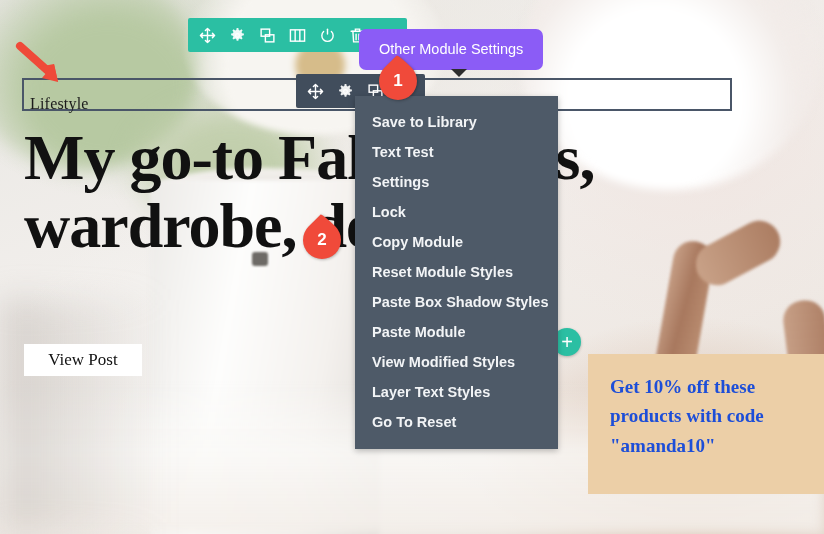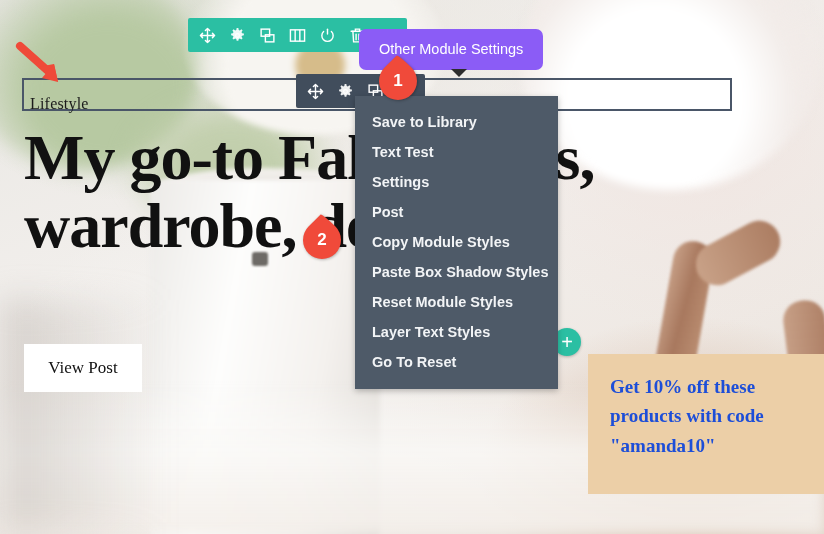--- a/index.html
+++ b/index.html
@@ -125,21 +125,21 @@
     font-family: "Liberation Serif", serif;
     font-weight: 700;
     font-size: 64px;
     line-height: 1.07;
     color: #111111;
     letter-spacing: -1px;
   }
 
   .view-post {
     position: absolute; left: 24px; top: 344px;
-    width: 118px; height: 48px;
+    width: 118px; height: 32px;
     background: #ffffff;
     display: flex; align-items: center; justify-content: center;
     font-family: "Liberation Serif", serif;
     font-size: 17px; color: #111;
   }
 
   .promo {
     position: absolute; left: 588px; top: 354px;
     width: 256px; height: 140px;
     background: #eccfa7;
@@ -366,24 +366,26 @@
           <circle cx="12" cy="12" r="2"></circle>
           <circle cx="12" cy="19" r="2"></circle>
       </svg>
     </span>
   </div>
 
   <div class="menu">
     <div class="menu-item">Save to Library</div>
     <div class="menu-item">Text Test</div>
     <div class="menu-item">Settings</div>
-    <div class="menu-item">Post</div>
-    <div class="menu-item">Copy Module Styles</div>
+    <div class="menu-item">Lock</div>
+    <div class="menu-item">Copy Module</div>
+    <div class="menu-item">Reset Module Styles</div>
     <div class="menu-item">Paste Box Shadow Styles</div>
-    <div class="menu-item">Reset Module Styles</div>
+    <div class="menu-item">Paste Module</div>
+    <div class="menu-item">View Modified Styles</div>
     <div class="menu-item">Layer Text Styles</div>
     <div class="menu-item">Go To Reset</div>
   </div>
 
   <svg class="arrow" width="62" height="48" viewBox="0 0 62 48">
     <path d="M6 6 L34 31" stroke="#ef4a39" stroke-width="8" stroke-linecap="round"></path>
     <path d="M44 42 L24 27 L40 24 Z" fill="#ef4a39"></path>
     <path d="M44 42 L40 24 L28 38 Z" fill="#ef4a39"></path>
   </svg>
 

